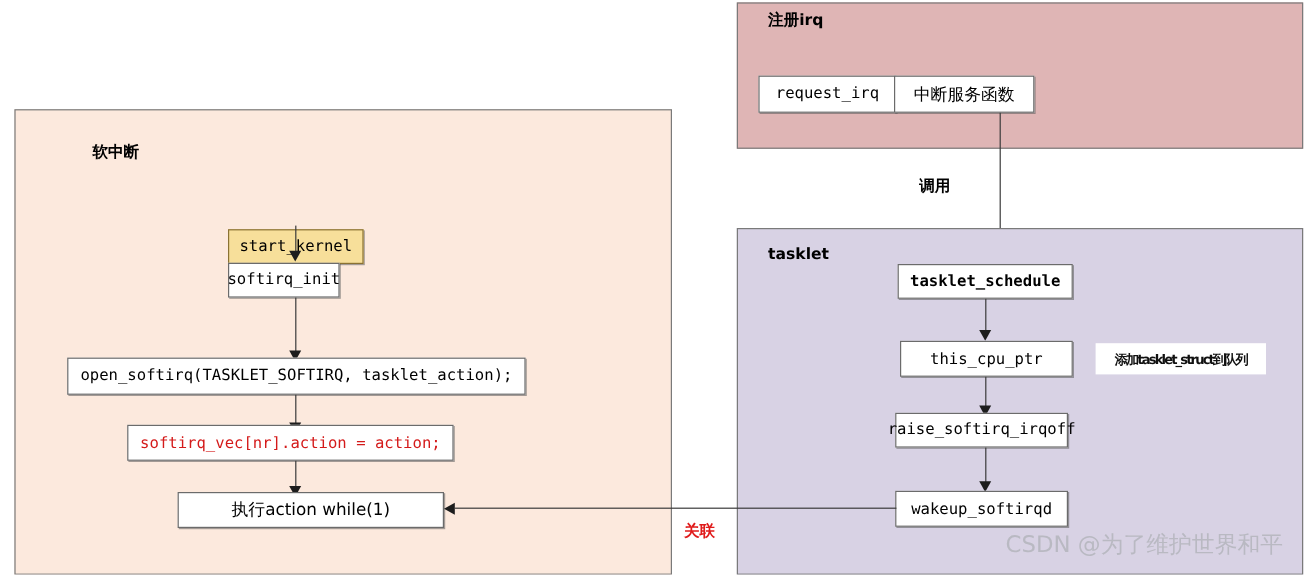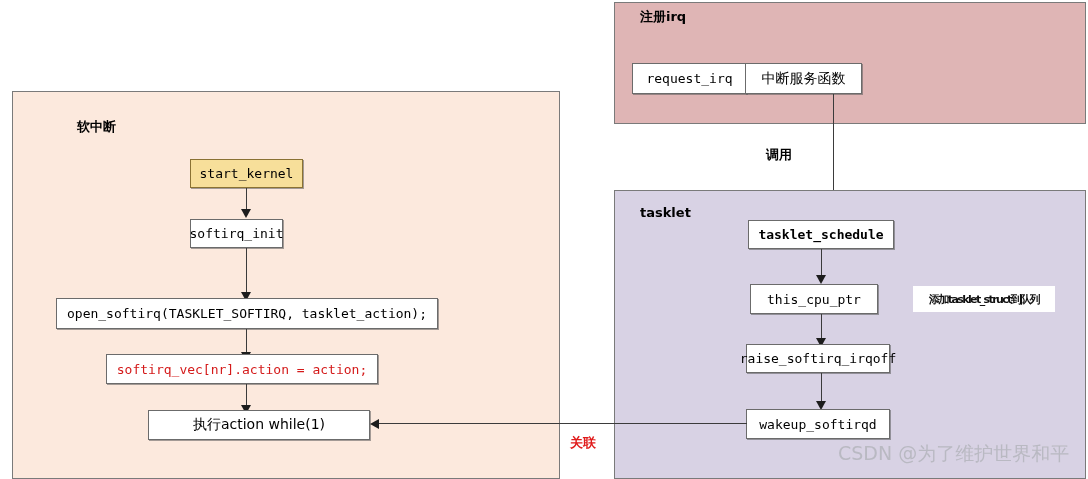--- a/index.html
+++ b/index.html
@@ -62,20 +62,21 @@
     font-family: "DejaVu Sans", sans-serif;
     font-size: 14px;
   }
   .node.mixed {
     font-family: "DejaVu Sans", "DejaVu Sans Mono", sans-serif;
     font-size: 14px;
   }
   .node.start {
     background: #f7df9a;
     border-color: #8a7233;
+    margin-top: 32px;
   }
   .node.redtext {
     color: #d41a1a;
     border-color: #6b6b6b;
   }
   
   .vline {
     position: absolute;
     width: 0;
     border-left: 1.6px solid #3b3b3b;
@@ -196,21 +197,21 @@
   <div class="edge-label" style="left:766px; top:146px;">调用</div>
 
   <div class="panel" id="panel-tasklet"></div>
   <div class="panel-title" style="left:640px; top:205px;">tasklet</div>
 
   <div class="node" style="left:748px; top:220px; width:146px; height:29px;font-weight:bold;">tasklet_schedule</div>
 
   <div class="vline" style="left:821px; top:249px; height:30px;"></div>
   <div class="arrow-down" style="left:816px; top:275px;"></div>
 
-  <div class="node" style="left:750px; top:284px; width:128px; height:30px;">this_cpu_ptr</div>
+  <div class="node" style="left:750px; top:284px; width:144px; height:30px;">this_cpu_ptr</div>
 
   <div class="vline" style="left:821px; top:314px; height:28px;"></div>
   <div class="arrow-down" style="left:816px; top:338px;"></div>
 
   <div class="node" style="left:746px; top:344px; width:144px; height:29px;">raise_softirq_irqoff</div>
 
   <div class="vline" style="left:821px; top:373px; height:32px;"></div>
   <div class="arrow-down" style="left:816px; top:401px;"></div>
 
   <div class="node" style="left:746px; top:409px; width:144px; height:30px;">wakeup_softirqd</div>

